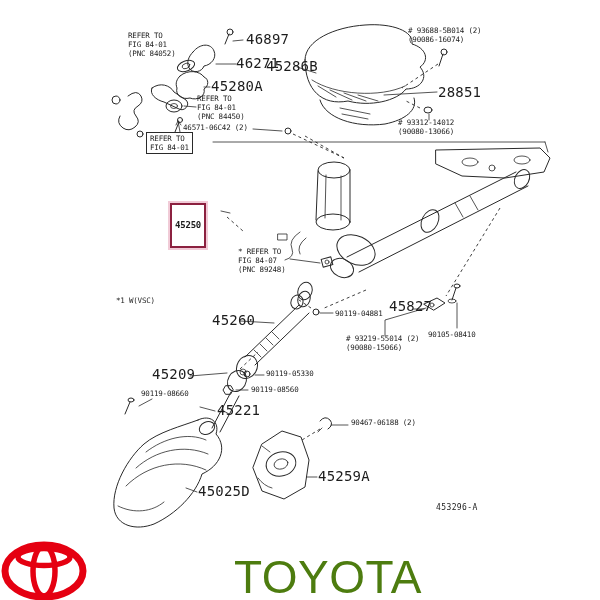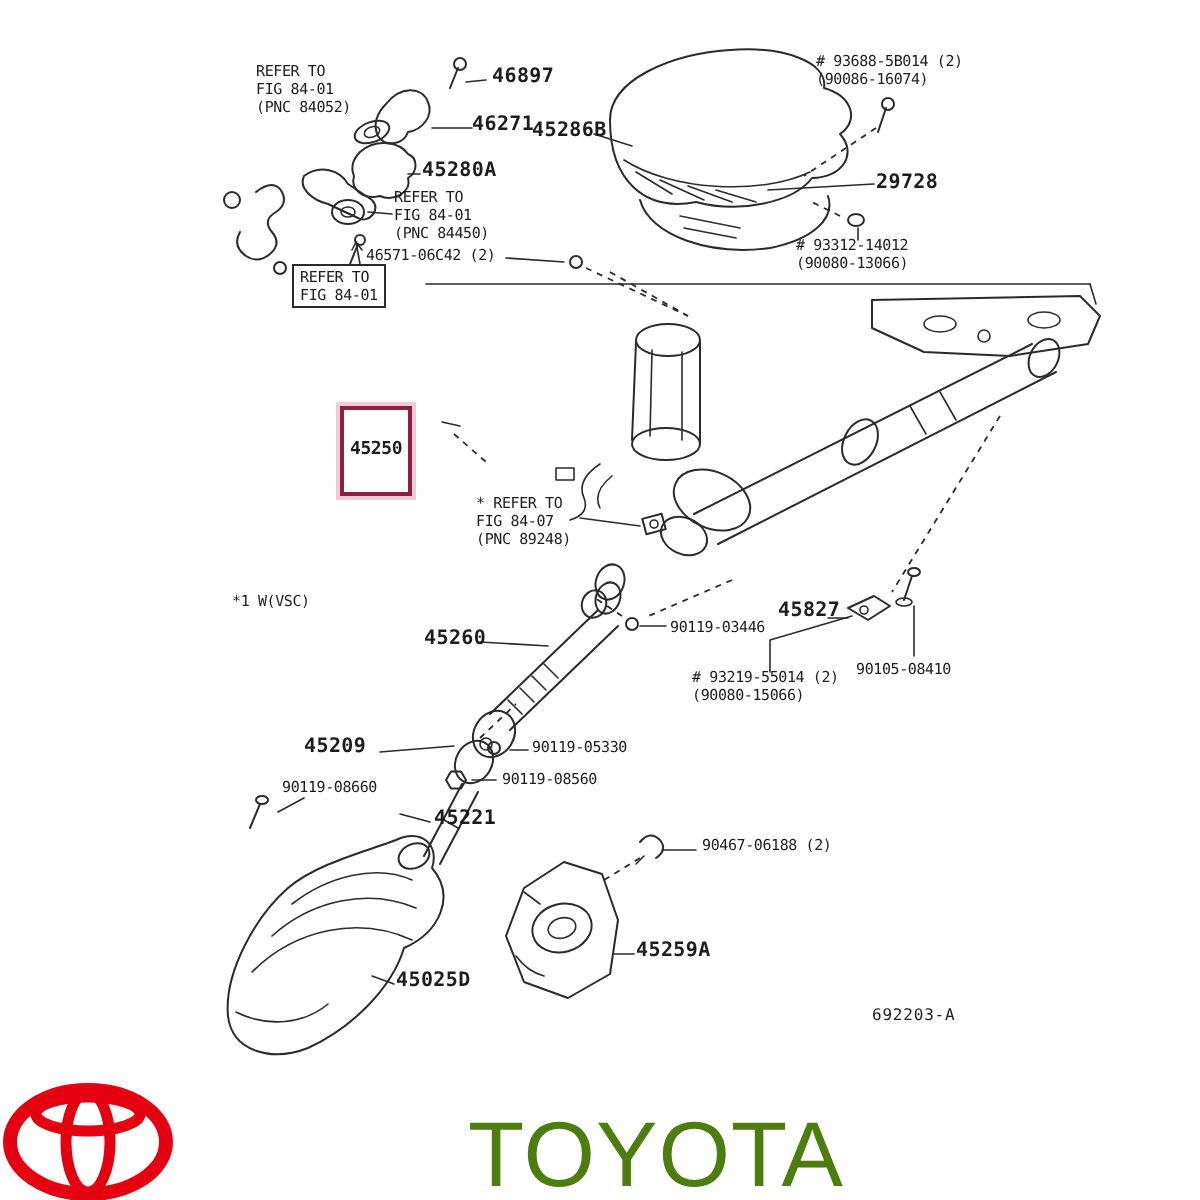--- a/index.html
+++ b/index.html
@@ -5,21 +5,21 @@
   html,body{margin:0;padding:0;}
   body{width:600px;height:600px;background:#ffffff;position:relative;overflow:hidden;
        font-family:"DejaVu Sans Mono",monospace;}
   .stage{position:absolute;left:0;top:0;width:600px;height:600px;}
   svg.art{position:absolute;left:0;top:0;}
   .ln{stroke:#2a2a2a;fill:none;stroke-width:1;stroke-linecap:round;stroke-linejoin:round;}
   .thin{stroke-width:0.8;}
   .dash{stroke:#2a2a2a;fill:none;stroke-width:0.9;stroke-dasharray:3 3;}
   .lbl{position:absolute;font-size:7.5px;line-height:9px;color:#1c1c1c;
        white-space:pre-line;letter-spacing:-0.2px;}
-  .pn{font-size:10px;font-weight:700;line-height:10px;letter-spacing:0.2px;}
+  .pn{font-size:14px;font-weight:400;line-height:10px;letter-spacing:0.2px;}
   .ctr{}
   .boxed{border:1px solid #2a2a2a;padding:1px 3px;}
   .hl{border:2px solid #8c2140;background:#fff;padding:16px 3px;font-size:9px;font-weight:700;
       box-shadow:0 0 0 2px rgba(214,106,140,0.35);}
   .figcode{font-size:8px;letter-spacing:0.4px;}
   .footer-text{position:absolute;left:234px;top:550px;color:#4d7c0f;
        font-family:"Liberation Sans",sans-serif;font-size:46px;letter-spacing:0.5px;}
 </style>
 </head>
 <body>
@@ -185,43 +185,43 @@
   <div class="lbl pn" style="left:266px;top:61px">45286B</div>
   <div class="lbl pn" style="left:211px;top:81px">45280A</div>
   <div class="lbl" style="left:197px;top:94px">REFER TO
 FIG 84-01
 (PNC 84450)</div>
   <div class="lbl" style="left:183px;top:123px">46571-06C42 (2)</div>
   <div class="lbl boxed" style="left:146px;top:132px">REFER TO
 FIG 84-01</div>
   <div class="lbl ctr" style="left:408px;top:26px"># 93688-5B014 (2)
 (90086-16074)</div>
-  <div class="lbl pn" style="left:438px;top:87px">29728</div>
+  <div class="lbl pn" style="left:438px;top:87px">28851</div>
   <div class="lbl ctr" style="left:398px;top:118px"># 93312-14012
 (90080-13066)</div>
   <div class="lbl hl" style="left:170px;top:203px">45250</div>
   <div class="lbl" style="left:238px;top:247px">* REFER TO
 FIG 84-07
 (PNC 89248)</div>
   <div class="lbl" style="left:116px;top:296px">*1 W(VSC)</div>
   <div class="lbl pn" style="left:212px;top:315px">45260</div>
-  <div class="lbl" style="left:335px;top:309px">90119-03446</div>
+  <div class="lbl" style="left:335px;top:309px">90119-04881</div>
   <div class="lbl pn" style="left:389px;top:301px">45827</div>
   <div class="lbl ctr" style="left:346px;top:334px"># 93219-55014 (2)
 (90080-15066)</div>
   <div class="lbl" style="left:428px;top:330px">90105-08410</div>
   <div class="lbl pn" style="left:152px;top:369px">45209</div>
   <div class="lbl" style="left:266px;top:369px">90119-05330</div>
   <div class="lbl" style="left:251px;top:385px">90119-08560</div>
   <div class="lbl" style="left:141px;top:389px">90119-08660</div>
   <div class="lbl pn" style="left:217px;top:405px">45221</div>
   <div class="lbl" style="left:351px;top:418px">90467-06188 (2)</div>
   <div class="lbl pn" style="left:318px;top:471px">45259A</div>
   <div class="lbl pn" style="left:198px;top:486px">45025D</div>
-  <div class="lbl figcode" style="left:436px;top:503px">692203-A</div>
+  <div class="lbl figcode" style="left:436px;top:503px">453296-A</div>
 
   <svg class="art" style="top:540px" width="100" height="60" viewBox="0 0 100 60">
     <ellipse cx="44" cy="31" rx="39" ry="26" fill="none" stroke="#e50011" stroke-width="7"></ellipse>
     <ellipse cx="44" cy="31" rx="11" ry="25" fill="none" stroke="#e50011" stroke-width="5.5"></ellipse>
     <ellipse cx="44" cy="17" rx="26" ry="8.5" fill="none" stroke="#e50011" stroke-width="5.5"></ellipse>
   </svg>
   <div class="footer-text">TOYOTA 4525002570</div>
 
 </div>
 

